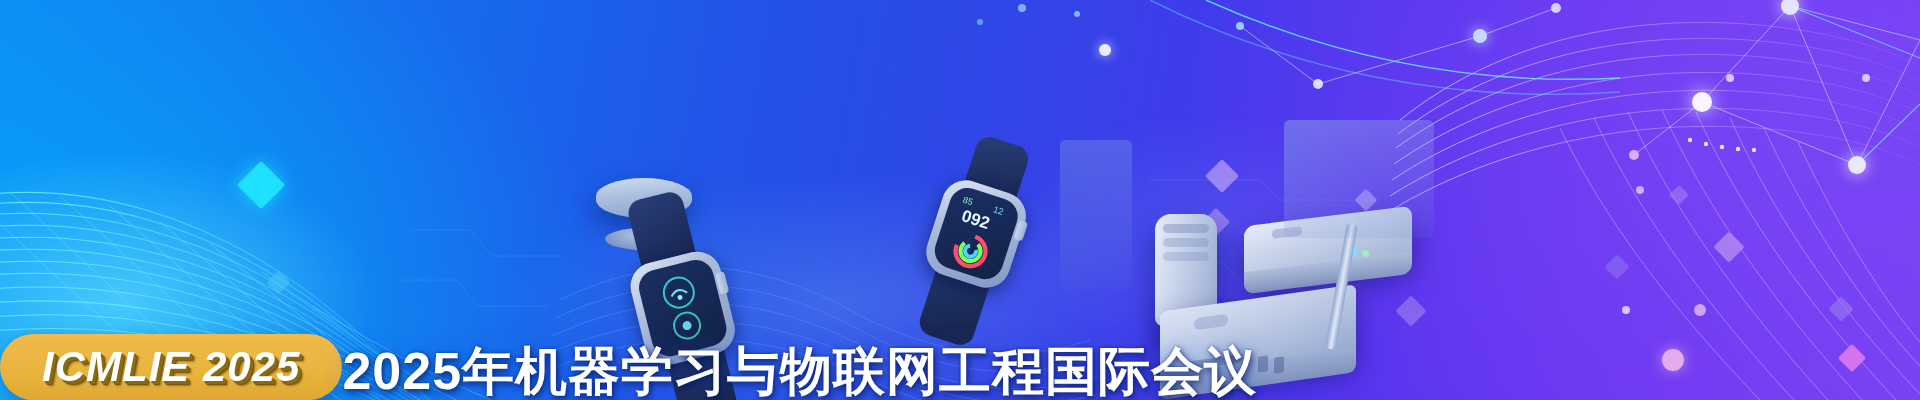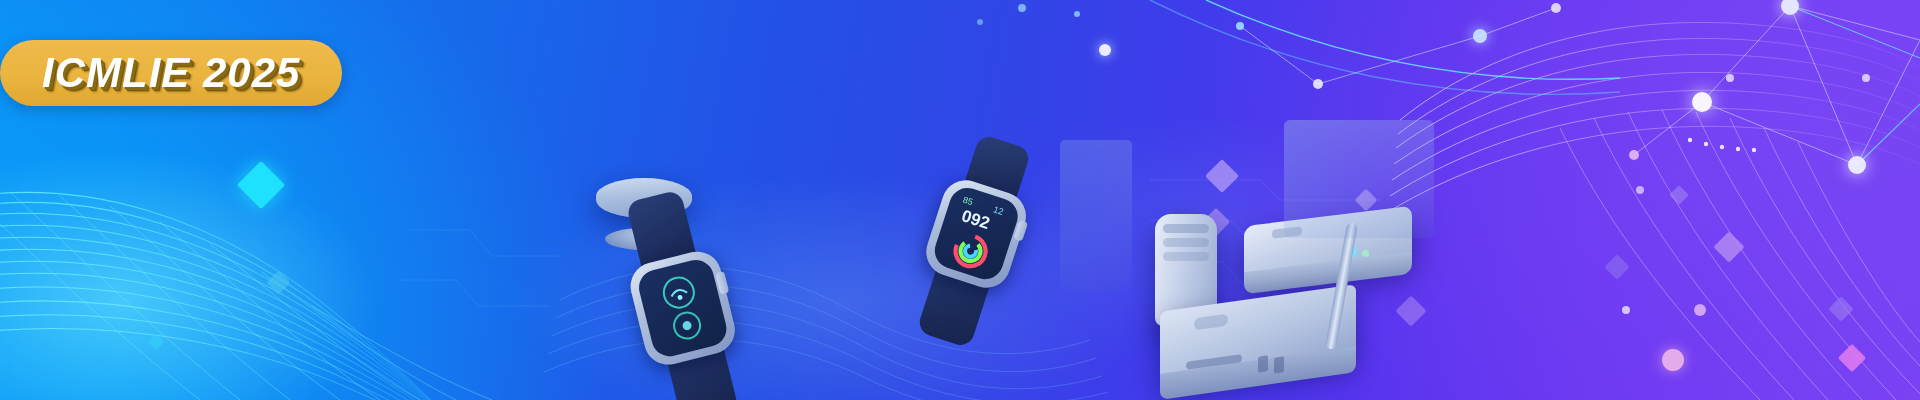--- a/index.html
+++ b/index.html
@@ -103,22 +103,22 @@
     border-radius:7px;
     background:linear-gradient(165deg,#dbe4f4 0%,#b3c2e0 55%,#8fa1cb 100%);
     box-shadow:0 10px 24px rgba(0,10,70,.45);
   }
 
   
   #content {
     position:absolute;
     inset:0;
     display:flex;
-    flex-direction:column;
-    align-items:flex-start;
+    flex-direction:row;
+    align-items:flex-end;
     z-index:40;
     border-radius:21px;
   }
 
   #badge {
     margin-top:40px;
     height:66px;
     padding:0 42px;
     display:flex;
     align-items:center;
@@ -412,17 +412,18 @@
     <div style="position:absolute;left:1060px;top:140px;width:72px;height:150px;border-radius:5px;
                 background:linear-gradient(170deg,rgba(150,175,230,.3),rgba(80,110,195,.06));"></div>
   </div>
 
   <div id="content">
 
     <div id="badge">
       <span id="badge-text">ICMLIE 2025</span>
     </div>
 
+    <h1 id="title-cn">2025年机器学习与物联网工程国际会议</h1>
 
 
   </div>
 
 </div>
 
 </body></html>

